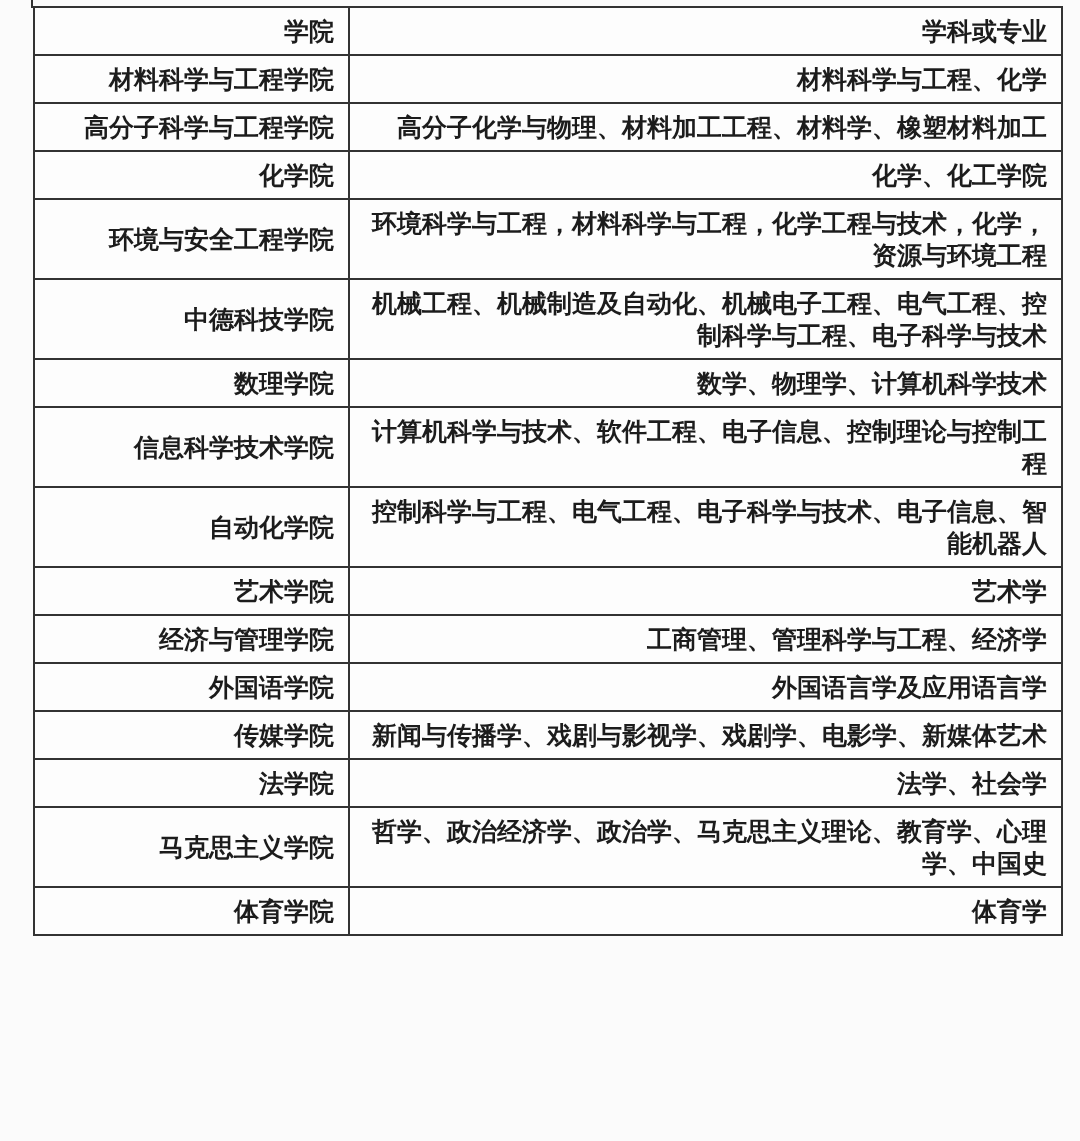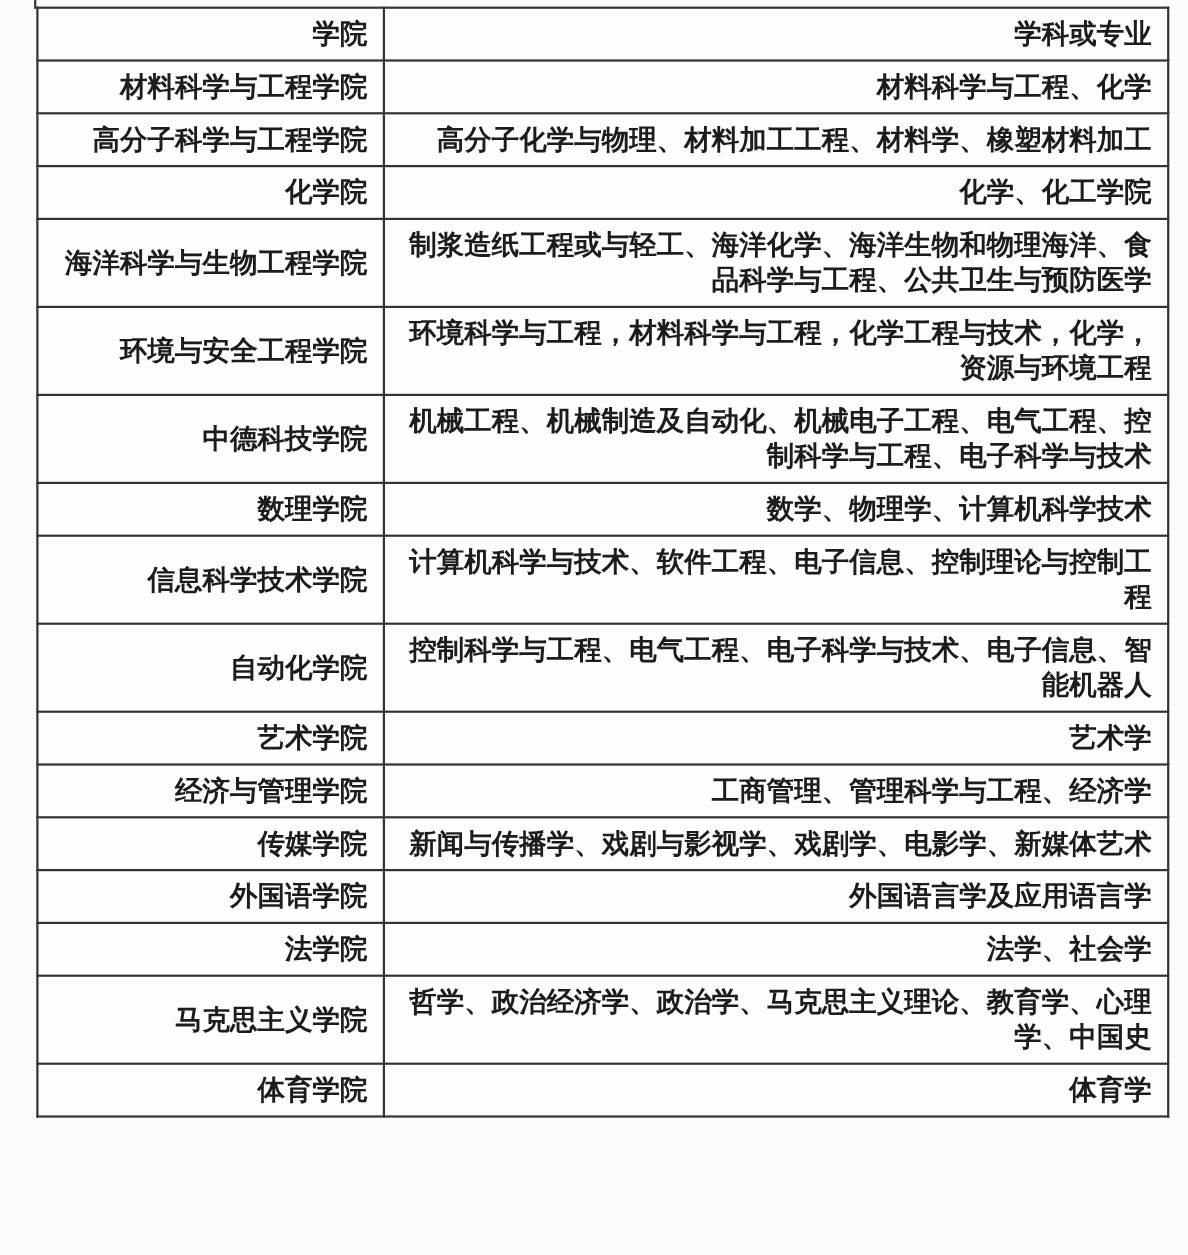--- a/index.html
+++ b/index.html
@@ -78,24 +78,20 @@
         </tr>
         <tr>
           <td>高分子科学与工程学院</td>
           <td>高分子化学与物理、材料加工工程、材料学、橡塑材料加工</td>
         </tr>
         <tr>
           <td>化学院</td>
           <td>化学、化工学院</td>
         </tr>
         <tr>
-          <td>海洋科学与生物工程学院</td>
-          <td>制浆造纸工程或与轻工、海洋化学、海洋生物和物理海洋、食品科学与工程、公共卫生与预防医学</td>
-        </tr>
-        <tr>
           <td>环境与安全工程学院</td>
           <td>环境科学与工程，材料科学与工程，化学工程与技术，化学，资源与环境工程</td>
         </tr>
         <tr>
           <td>中德科技学院</td>
           <td>机械工程、机械制造及自动化、机械电子工程、电气工程、控制科学与工程、电子科学与技术</td>
         </tr>
         <tr>
           <td>数理学院</td>
           <td>数学、物理学、计算机科学技术</td>
@@ -110,26 +106,26 @@
         </tr>
         <tr>
           <td>艺术学院</td>
           <td>艺术学</td>
         </tr>
         <tr>
           <td>经济与管理学院</td>
           <td>工商管理、管理科学与工程、经济学</td>
         </tr>
         <tr>
+          <td>外国语学院</td>
+          <td>外国语言学及应用语言学</td>
+        </tr>
+        <tr>
           <td>传媒学院</td>
           <td>新闻与传播学、戏剧与影视学、戏剧学、电影学、新媒体艺术</td>
-        </tr>
-        <tr>
-          <td>外国语学院</td>
-          <td>外国语言学及应用语言学</td>
         </tr>
         <tr>
           <td>法学院</td>
           <td>法学、社会学</td>
         </tr>
         <tr>
           <td>马克思主义学院</td>
           <td>哲学、政治经济学、政治学、马克思主义理论、教育学、心理学、中国史</td>
         </tr>
         <tr>

